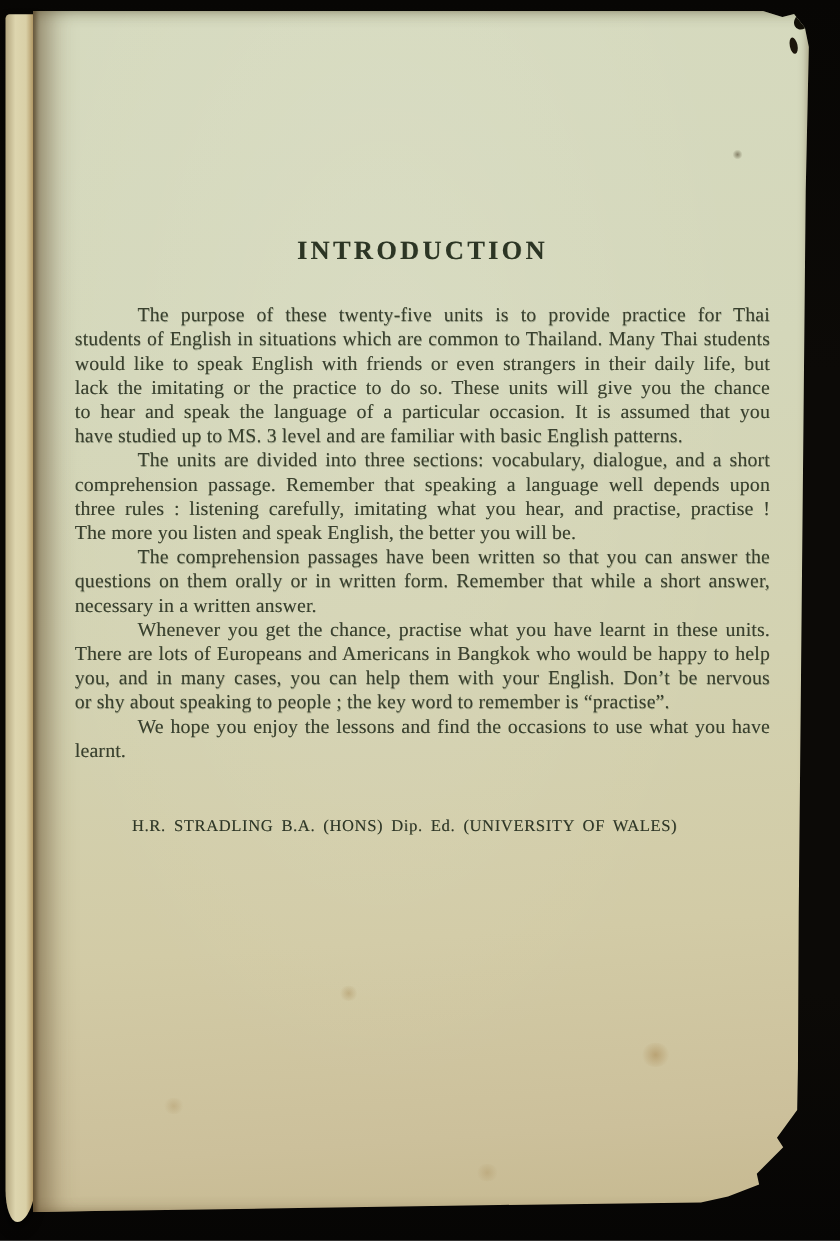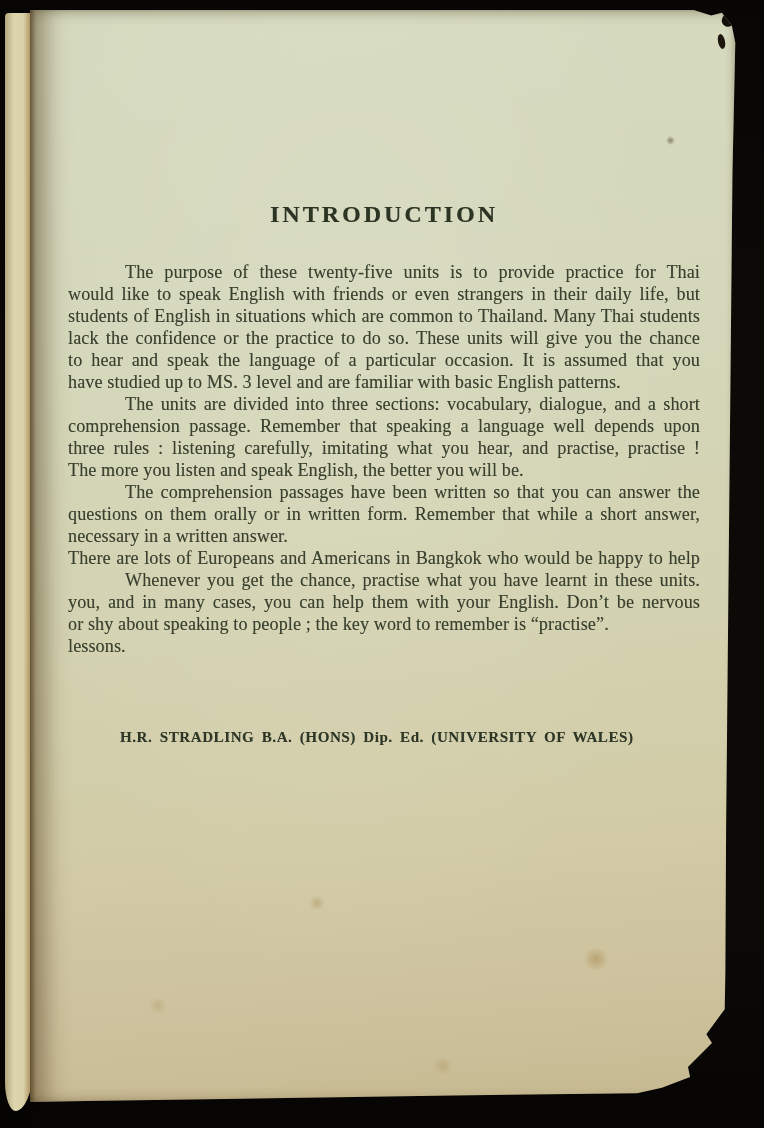--- a/index.html
+++ b/index.html
@@ -26,37 +26,37 @@
       inset 6px 0 4px -3px rgba(50,32,12,.55),
       inset 0 10px 14px -10px rgba(70,70,40,.45),
       inset -7px 0 9px -5px rgba(95,72,40,.40),
       inset 0 -9px 12px -8px rgba(95,72,40,.35);
     clip-path:polygon(
       0% 0%, 94% 0%, 96.5% .5%, 98% .25%, 99.4% 1.4%, 99.9% 3%,
       99.5% 15%, 99.2% 35%, 98.9% 55%, 98.6% 75%, 98.5% 88%, 98.4% 91.5%,
       95.8% 93.8%, 96.6% 94.6%, 93.2% 96.8%, 93.5% 97.7%, 89.5% 98.7%,
       86% 99.2%, 60% 99.4%, 30% 99.7%, 8% 99.9%, 0% 100%);
   }
-  .text-area{position:absolute;left:38px;top:0;width:632px;height:100%;}
+  .text-area{position:absolute;left:38px;top:14px;width:632px;height:100%;}
   .title{
     position:absolute;top:191px;left:0;width:100%;text-align:center;
     font-weight:bold;font-size:24px;letter-spacing:3px;color:#2c3524;
     text-shadow:.4px .4px .6px rgba(44,53,36,.45);
   }
   .bodytext{
     position:absolute;top:251px;left:0;width:100%;
     font-size:18px;line-height:22px;color:#39402e;letter-spacing:.15px;
     text-shadow:.3px .3px .5px rgba(46,54,36,.38);
   }
   .line{text-align:justify;text-align-last:justify;text-justify:inter-word;}
   .line.first{padding-left:57px;}
   .line.last{text-align:center;text-align-last:left;}
   .signature{
     position:absolute;top:719px;left:52px;
-    font-weight:bold;font-size:15px;letter-spacing:.6px;word-spacing:3px;color:#2e3626;
+    font-weight:normal;font-size:15px;letter-spacing:.6px;word-spacing:3px;color:#2e3626;
     text-shadow:.3px .3px .5px rgba(46,54,36,.4);
   }
   
   .spot{position:absolute;border-radius:50%;}
   .s1{left:552px;top:938px;width:28px;height:22px;background:radial-gradient(circle,rgba(152,110,48,.38),rgba(152,110,48,0) 70%);}
   .s2{left:278px;top:886px;width:18px;height:14px;background:radial-gradient(circle,rgba(150,112,52,.30),rgba(150,112,52,0) 70%);}
   .s3{left:636px;top:126px;width:9px;height:9px;background:radial-gradient(circle,rgba(70,60,36,.55),rgba(70,60,36,0) 72%);}
   .s4{left:118px;top:988px;width:20px;height:15px;background:radial-gradient(circle,rgba(150,112,52,.22),rgba(150,112,52,0) 70%);}
   .s5{left:402px;top:1048px;width:22px;height:16px;background:radial-gradient(circle,rgba(150,112,52,.22),rgba(150,112,52,0) 70%);}
   
@@ -78,43 +78,44 @@
   <div class="spot s3"></div>
   <div class="spot s4"></div>
   <div class="spot s5"></div>
 
   <div class="text-area">
     <div class="title">INTRODUCTION</div>
 
     <div class="bodytext">
       <div>
         <div class="line first">The purpose of these twenty-five units is to provide practice for Thai</div>
+        <div class="line">students of English in situations which are common to Thailand.  Many Thai students</div>
         <div class="line">would like to speak English with friends or even strangers in their daily life, but</div>
-        <div class="line">students of English in situations which are common to Thailand.  Many Thai students</div>
-        <div class="line">lack the confidence or the practice to do so.  These units will give you the chance</div>
+        <div class="line">lack the imitating or the practice to do so.  These units will give you the chance</div>
         <div class="line">to hear and speak the language of a particular occasion.  It is assumed that you</div>
         <div class="line last">have studied up to MS. 3 level and are familiar with basic English patterns.</div>
       </div>
       <div>
         <div class="line first">The units are divided into three sections: vocabulary, dialogue, and a short</div>
         <div class="line">comprehension passage.  Remember that speaking a language well depends upon</div>
         <div class="line">three rules : listening carefully, imitating what you hear, and practise, practise !</div>
         <div class="line last">The more you listen and speak English, the better you will be.</div>
       </div>
       <div>
         <div class="line first">The comprehension passages have been written so that you can answer the</div>
         <div class="line">questions on them orally or in written form.  Remember that while a short answer,</div>
         <div class="line last">necessary in a written answer.</div>
       </div>
       <div>
+        <div class="line first">Whenever you get the chance, practise what you have learnt in these units.</div>
         <div class="line">There are lots of Europeans and Americans in Bangkok who would be happy to help</div>
-        <div class="line first">Whenever you get the chance, practise what you have learnt in these units.</div>
         <div class="line">you, and in many cases, you can help them with your English.  Don’t be nervous</div>
         <div class="line last">or shy about speaking to people ; the key word to remember is “practise”.</div>
       </div>
       <div>
-        <div class="line last">lessons.</div>
+        <div class="line first">We hope you enjoy the lessons and find the occasions to use what you have</div>
+        <div class="line last">learnt.</div>
       </div>
     </div>
 
     <div class="signature">H.R. STRADLING B.A. (HONS) Dip. Ed. (UNIVERSITY OF WALES)</div>
   </div>
 </div>
 
 </body></html>

